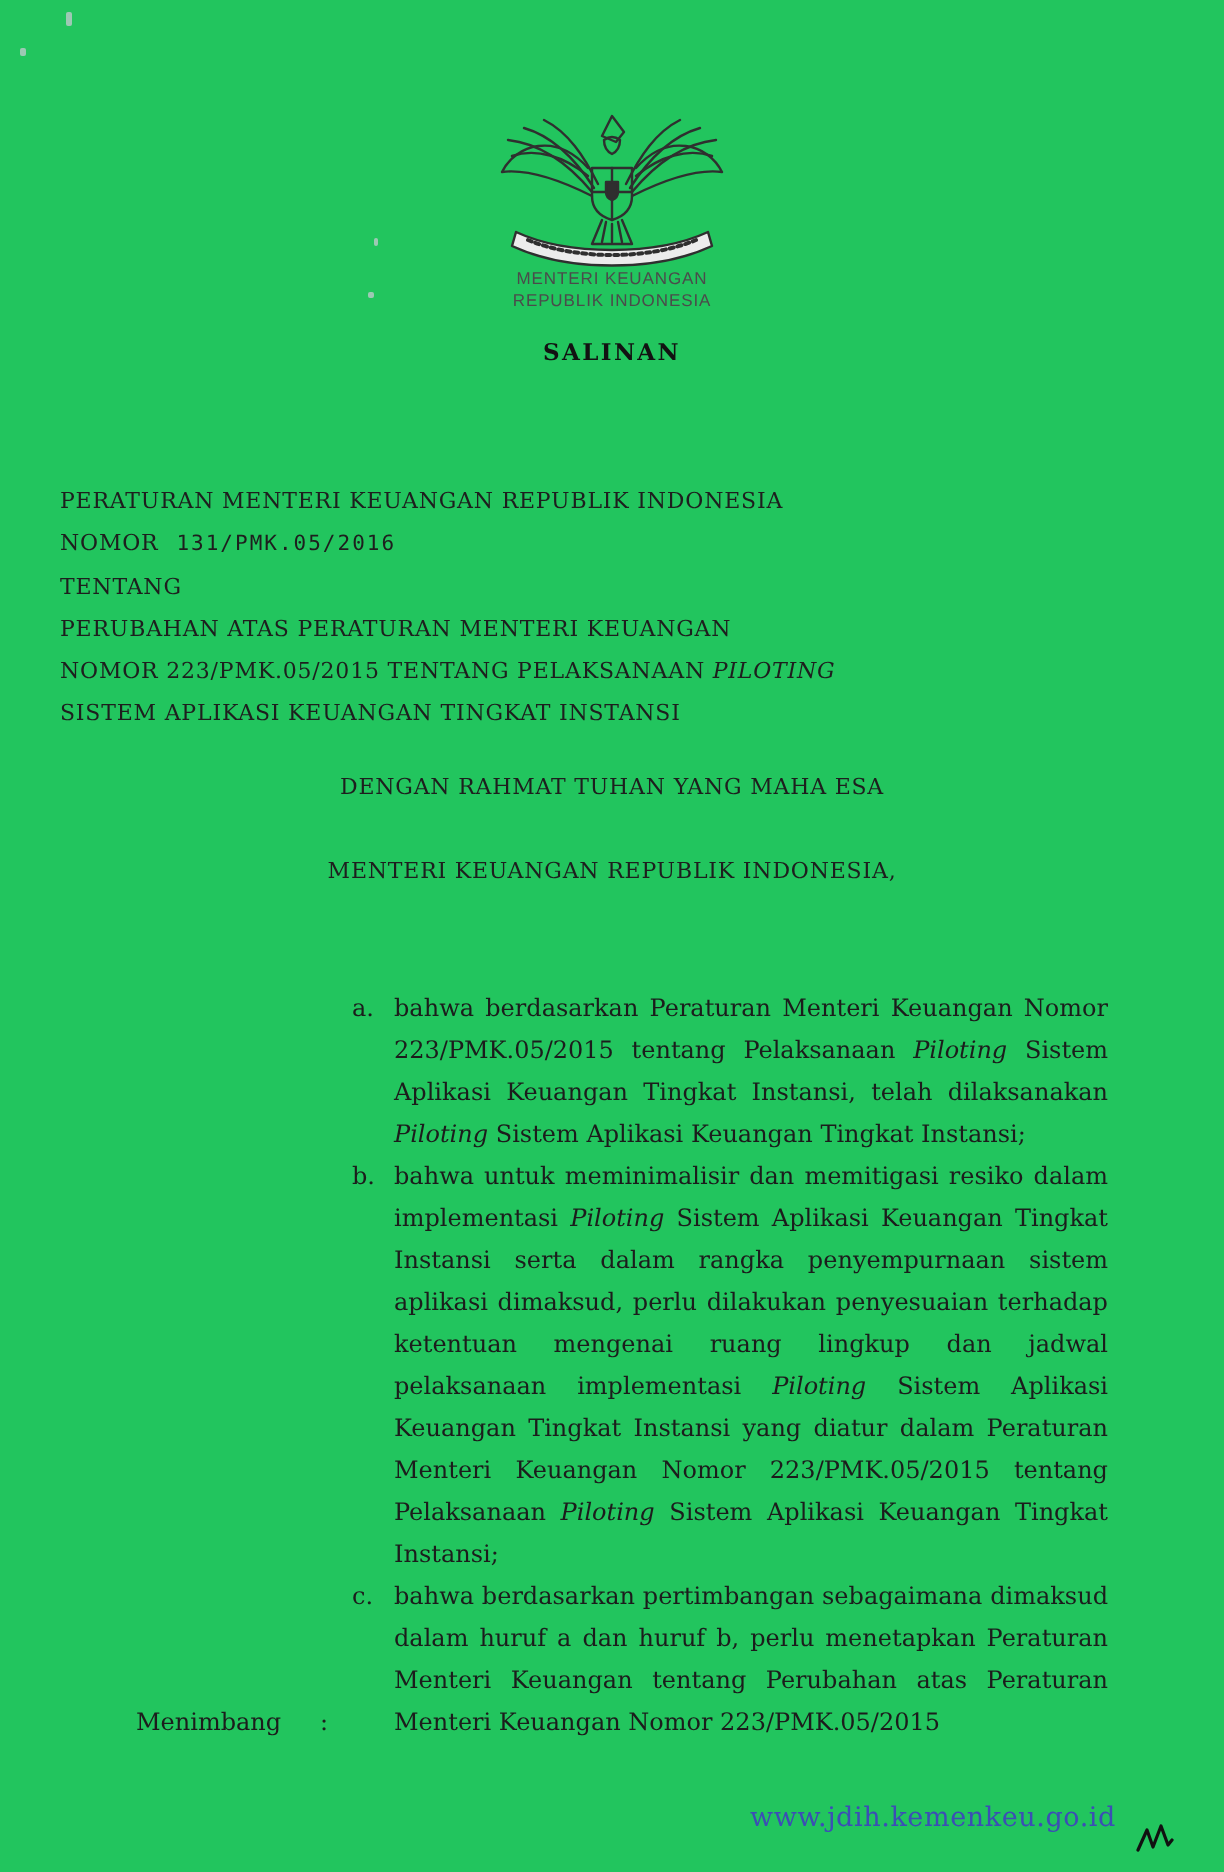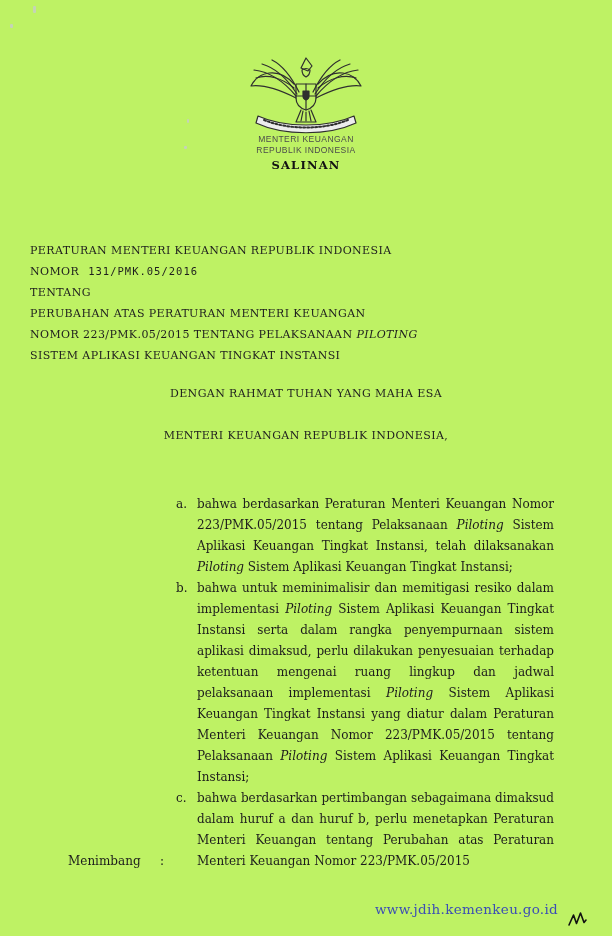--- a/index.html
+++ b/index.html
@@ -1,36 +1,36 @@
 <!DOCTYPE html>
 <html><head>
 <meta charset="utf-8">
 <style>
   html,body{margin:0;padding:0;background:#ffffff;}
   .page{
     position:relative;
     width:612px;height:936px;
-    background:#bef264;
+    background:#22c55e;
     overflow:hidden;
     font-family:"DejaVu Serif",serif;
     color:#1c1c1c;
   }
   
   .letterhead{
     position:absolute;top:54px;left:0;right:0;
     display:flex;flex-direction:column;align-items:center;
   }
   .emblem{display:block;}
   .ministry{
     font-family:"Liberation Sans",sans-serif;
     font-size:8.5px;line-height:11px;letter-spacing:.45px;
     color:#4b4b4b;text-align:center;
   }
   .salinan{
-    margin-top:2px;font-weight:bold;font-size:11.5px;
+    margin-top:13px;font-weight:bold;font-size:11.5px;
     letter-spacing:1.2px;color:#121212;text-align:right;
   }
   
   .title-block{
     position:absolute;top:240px;left:30px;right:30px;
     text-align:left;font-size:11px;line-height:21px;
     letter-spacing:.4px;color:#1e1e1e;
   }
   .nomor-value{
     font-family:"DejaVu Sans Mono",monospace;

